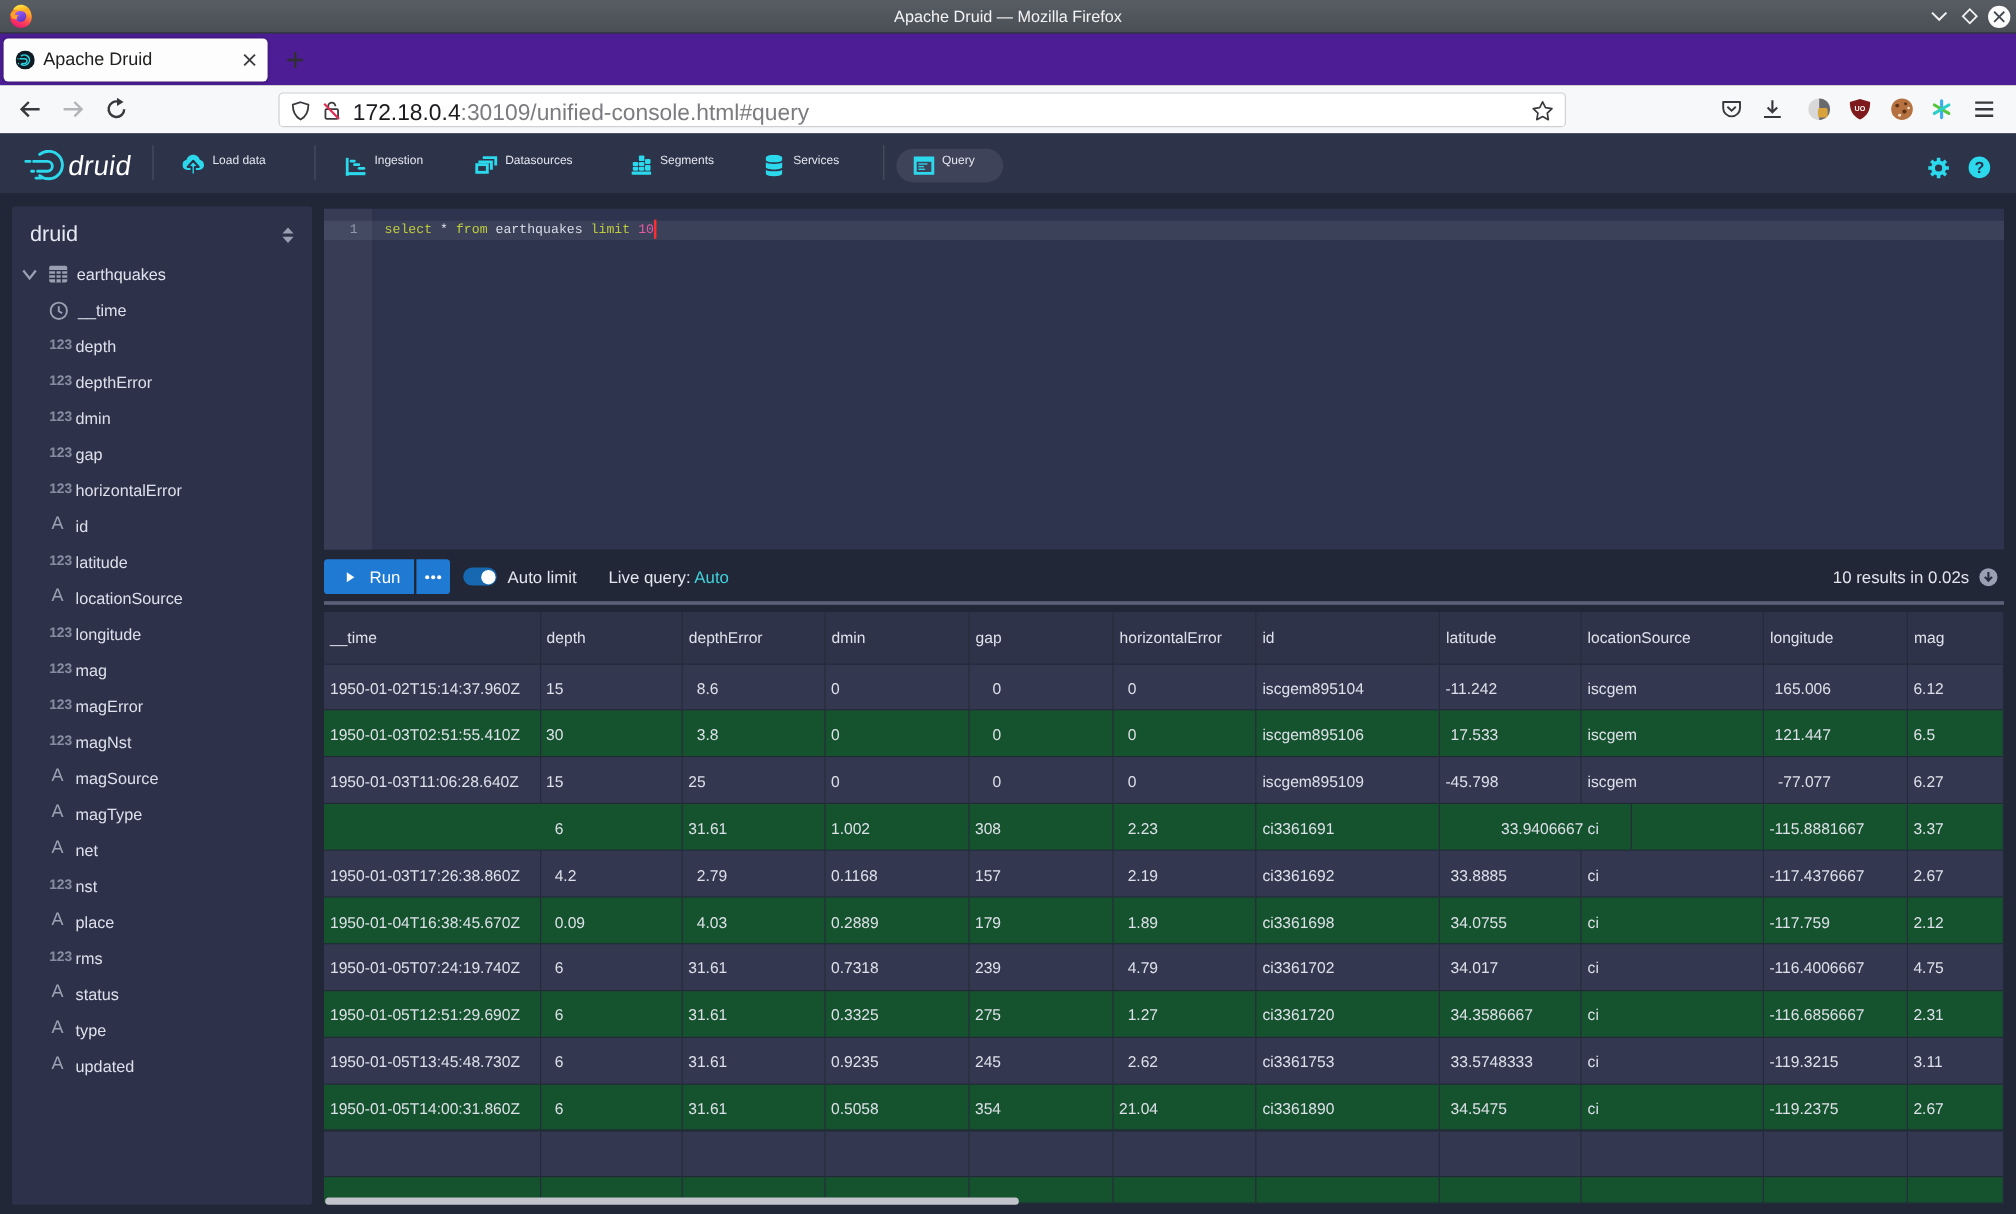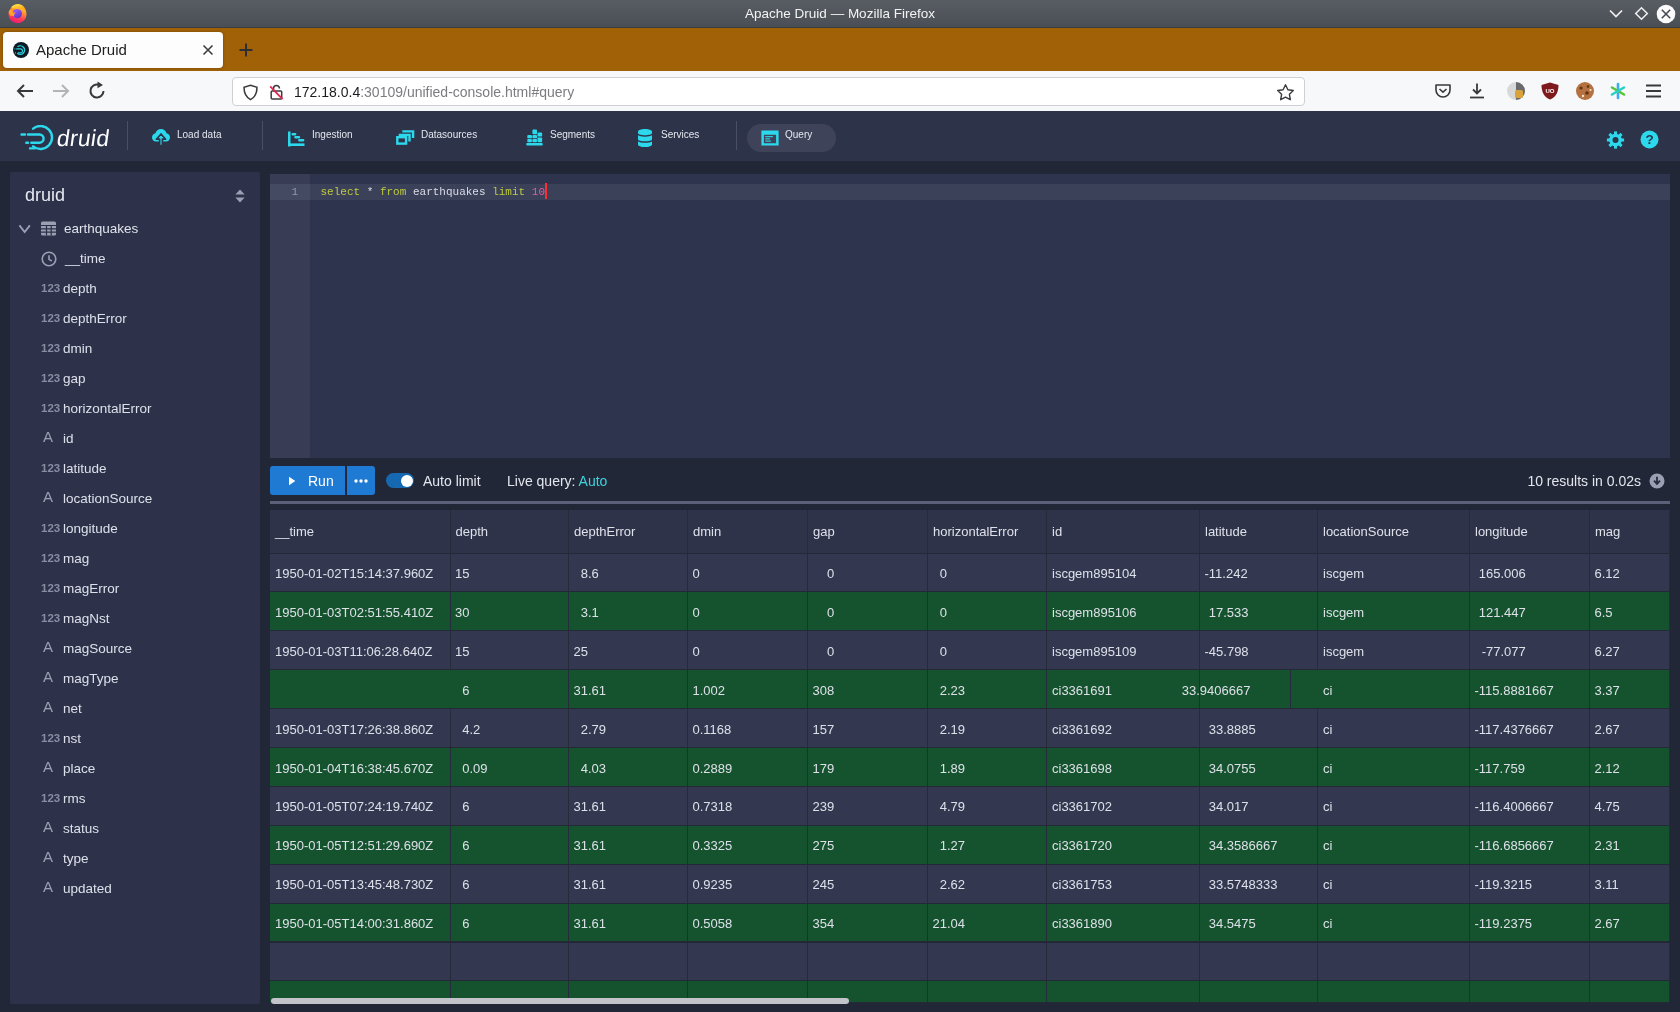--- a/index.html
+++ b/index.html
@@ -2,26 +2,26 @@
 <html><head>
 <meta charset="utf-8">
 <style>
 *{margin:0;padding:0;box-sizing:border-box}
 html,body{width:1680px;height:1012px;overflow:hidden}
 body{position:relative;font-family:"Liberation Sans",sans-serif;background:#222737}
 svg{display:block}
 
 #titlebar{position:absolute;left:0;top:0;width:1680px;height:28px;background:linear-gradient(#585d64,#4a4f55);border-bottom:1px solid #393d43}
 #titlebar .title{position:absolute;left:0;right:0;top:6px;text-align:center;font-size:13.5px;color:#f3f3f3}
-#tabbar{position:absolute;left:0;top:28px;width:1680px;height:43px;background:#a16207}
+#tabbar{position:absolute;left:0;top:28px;width:1680px;height:43px;background:#4c1d95}
 #tab{position:absolute;left:3px;top:4px;width:220px;height:36px;background:#fdfdfe;border-radius:4px;box-shadow:0 0 3px rgba(0,0,0,0.3)}
 #tab .ttl{position:absolute;left:33px;top:9px;font-size:15px;color:#20201f}
 #toolbar{position:absolute;left:0;top:71px;width:1680px;height:41px;background:#f7f8f9;border-bottom:1px solid #ccccd0}
 #urlbar{position:absolute;left:232px;top:6px;width:1073px;height:29px;background:#fff;border:1px solid #d0d0d4;border-radius:4px}
-#urlbar .urltext{position:absolute;left:61px;top:6px;font-size:14px;color:#1b1b1f;white-space:pre}
+#urlbar .urltext{position:absolute;left:61px;top:6px;font-size:19px;color:#1b1b1f;white-space:pre}
 #urlbar .urltext span{color:#7c7c80}
 
 #dheader{position:absolute;left:0;top:111px;width:1680px;height:50px;background:#2d3349}
 #dheader .navtext{position:absolute;top:18px;font-size:10px;color:#e4e7ee}
 #dheader .vdiv{position:absolute;top:10px;width:1px;height:29px;background:#4a4f63}
 #dlogotext{position:absolute;left:57px;top:14px;font-size:23px;color:#fff;letter-spacing:0.3px;transform:skewX(-8deg)}
 #querypill{position:absolute;left:747px;top:13px;width:89px;height:28px;background:#3e435a;border-radius:14px}
 
 #sidebar{position:absolute;left:10px;top:172px;width:250px;height:832px;background:#2d324a;border-radius:2px}
 #sbtitle{position:absolute;left:15px;top:13px;font-size:18px;color:#e6e9f2}
@@ -419,21 +419,21 @@
       <div class="tcell" style="left:658px;width:119px;padding-left:11.7px">0</div>
       <div class="tcell" style="left:777px;width:153px">iscgem895104</div>
       <div class="tcell" style="left:930px;width:118px;padding-left:4.5px">-11.242</div>
       <div class="tcell" style="left:1048px;width:152px">iscgem</div>
       <div class="tcell" style="left:1200px;width:120px;padding-left:8.8px">165.006</div>
       <div class="tcell" style="left:1320px;width:80px;padding-left:4.5px">6.12</div>
     </div>
     <div class="trow teven" style="top:82.4px;height:38.9px">
       <div class="tcell" style="left:0px;width:180.5px">1950-01-03T02:51:55.410Z</div>
       <div class="tcell" style="left:180.5px;width:118.5px;padding-left:4.5px">30</div>
-      <div class="tcell" style="left:299px;width:119px;padding-left:11.7px">3.1</div>
+      <div class="tcell" style="left:299px;width:119px;padding-left:11.7px">3.8</div>
       <div class="tcell" style="left:418px;width:120px;padding-left:4.5px">0</div>
       <div class="tcell" style="left:538px;width:120px;padding-left:19.0px">0</div>
       <div class="tcell" style="left:658px;width:119px;padding-left:11.7px">0</div>
       <div class="tcell" style="left:777px;width:153px">iscgem895106</div>
       <div class="tcell" style="left:930px;width:118px;padding-left:8.8px">17.533</div>
       <div class="tcell" style="left:1048px;width:152px">iscgem</div>
       <div class="tcell" style="left:1200px;width:120px;padding-left:8.8px">121.447</div>
       <div class="tcell" style="left:1320px;width:80px;padding-left:4.5px">6.5</div>
     </div>
     <div class="trow todd" style="top:121.30000000000001px;height:38.9px">
@@ -449,21 +449,21 @@
       <div class="tcell" style="left:1200px;width:120px;padding-left:11.7px">-77.077</div>
       <div class="tcell" style="left:1320px;width:80px;padding-left:4.5px">6.27</div>
     </div>
     <div class="trow teven" style="top:160.20000000000002px;height:38.9px">
       <div class="tcell" style="left:180.5px;width:118.5px;padding-left:11.7px">6</div>
       <div class="tcell" style="left:299px;width:119px;padding-left:4.5px">31.61</div>
       <div class="tcell" style="left:418px;width:120px;padding-left:4.5px">1.002</div>
       <div class="tcell" style="left:538px;width:120px;padding-left:4.5px">308</div>
       <div class="tcell" style="left:658px;width:119px;padding-left:11.7px">2.23</div>
       <div class="tcell" style="left:777px;width:153px">ci3361691</div>
-      <div class="tcell" style="left:903px;width:118px;padding-left:8.8px">33.9406667</div>
+      <div class="tcell" style="left:972px;width:118px;padding-left:8.8px">33.9406667</div>
       <div class="tcell" style="left:1048px;width:152px">ci</div>
       <div class="tcell" style="left:1200px;width:120px;padding-left:4.5px">-115.8881667</div>
       <div class="tcell" style="left:1320px;width:80px;padding-left:4.5px">3.37</div>
     </div>
     <div class="trow todd" style="top:199.10000000000002px;height:38.9px">
       <div class="tcell" style="left:0px;width:180.5px">1950-01-03T17:26:38.860Z</div>
       <div class="tcell" style="left:180.5px;width:118.5px;padding-left:11.7px">4.2</div>
       <div class="tcell" style="left:299px;width:119px;padding-left:11.7px">2.79</div>
       <div class="tcell" style="left:418px;width:120px;padding-left:4.5px">0.1168</div>
       <div class="tcell" style="left:538px;width:120px;padding-left:4.5px">157</div>

